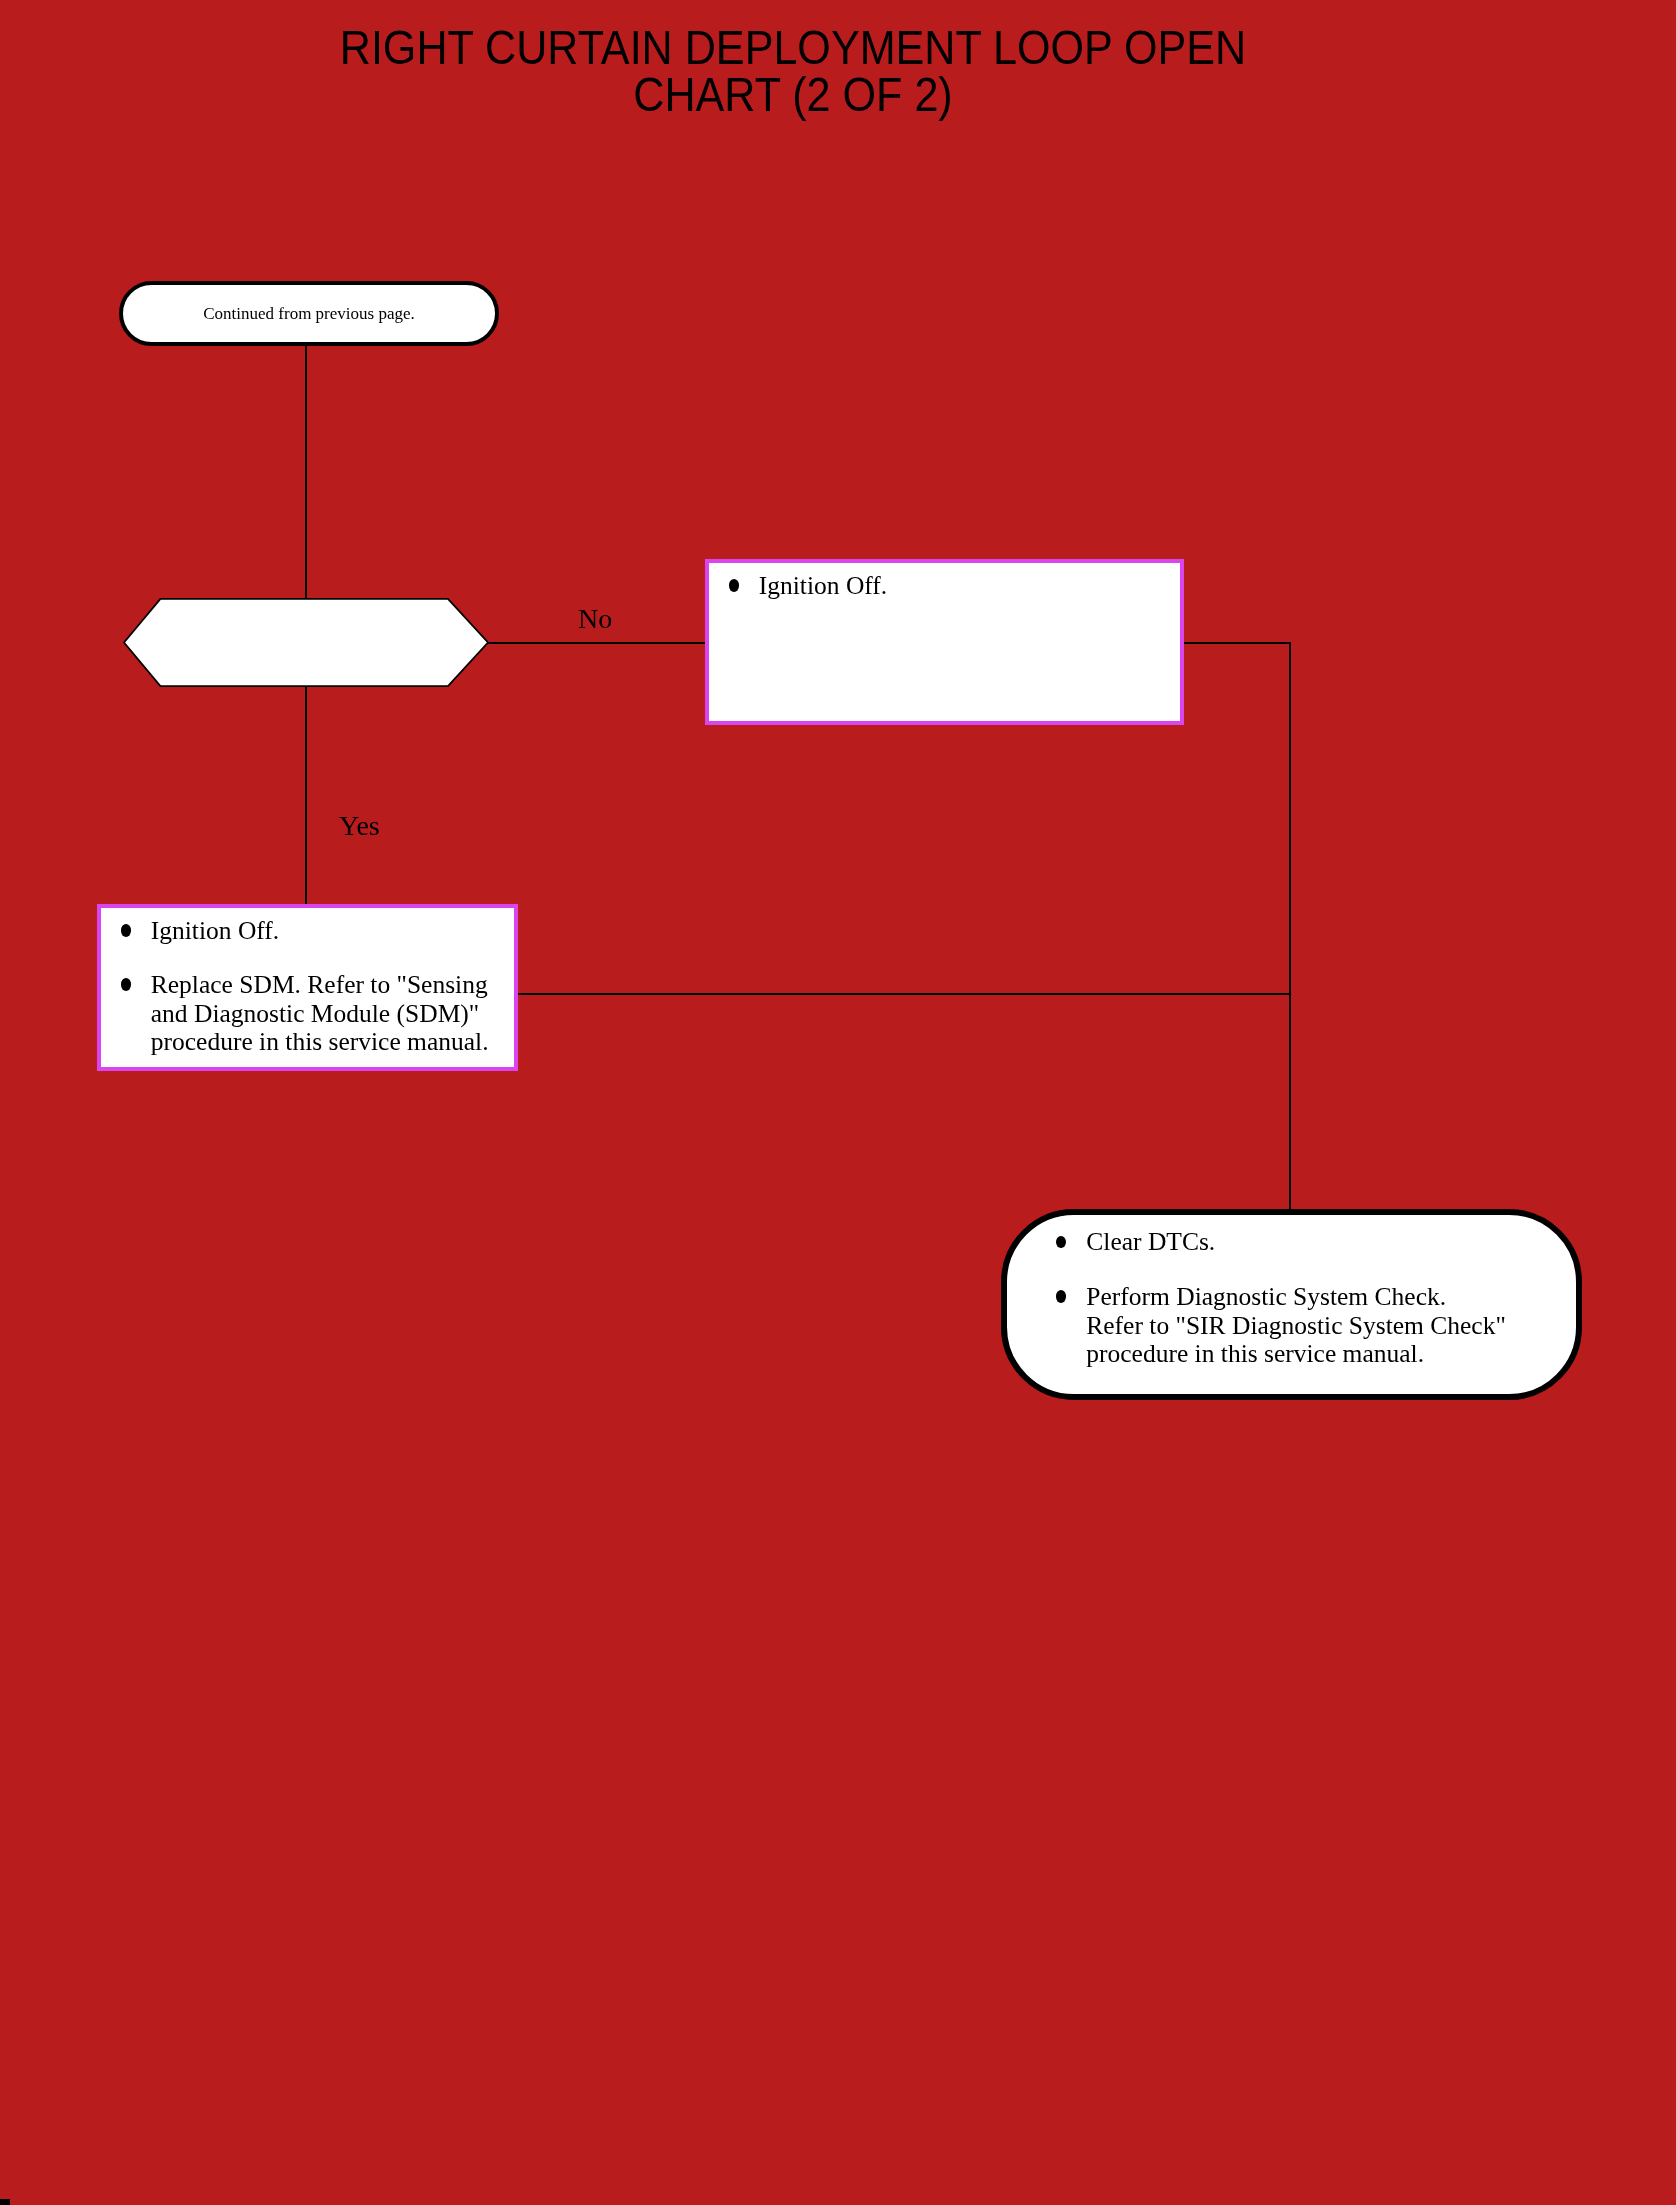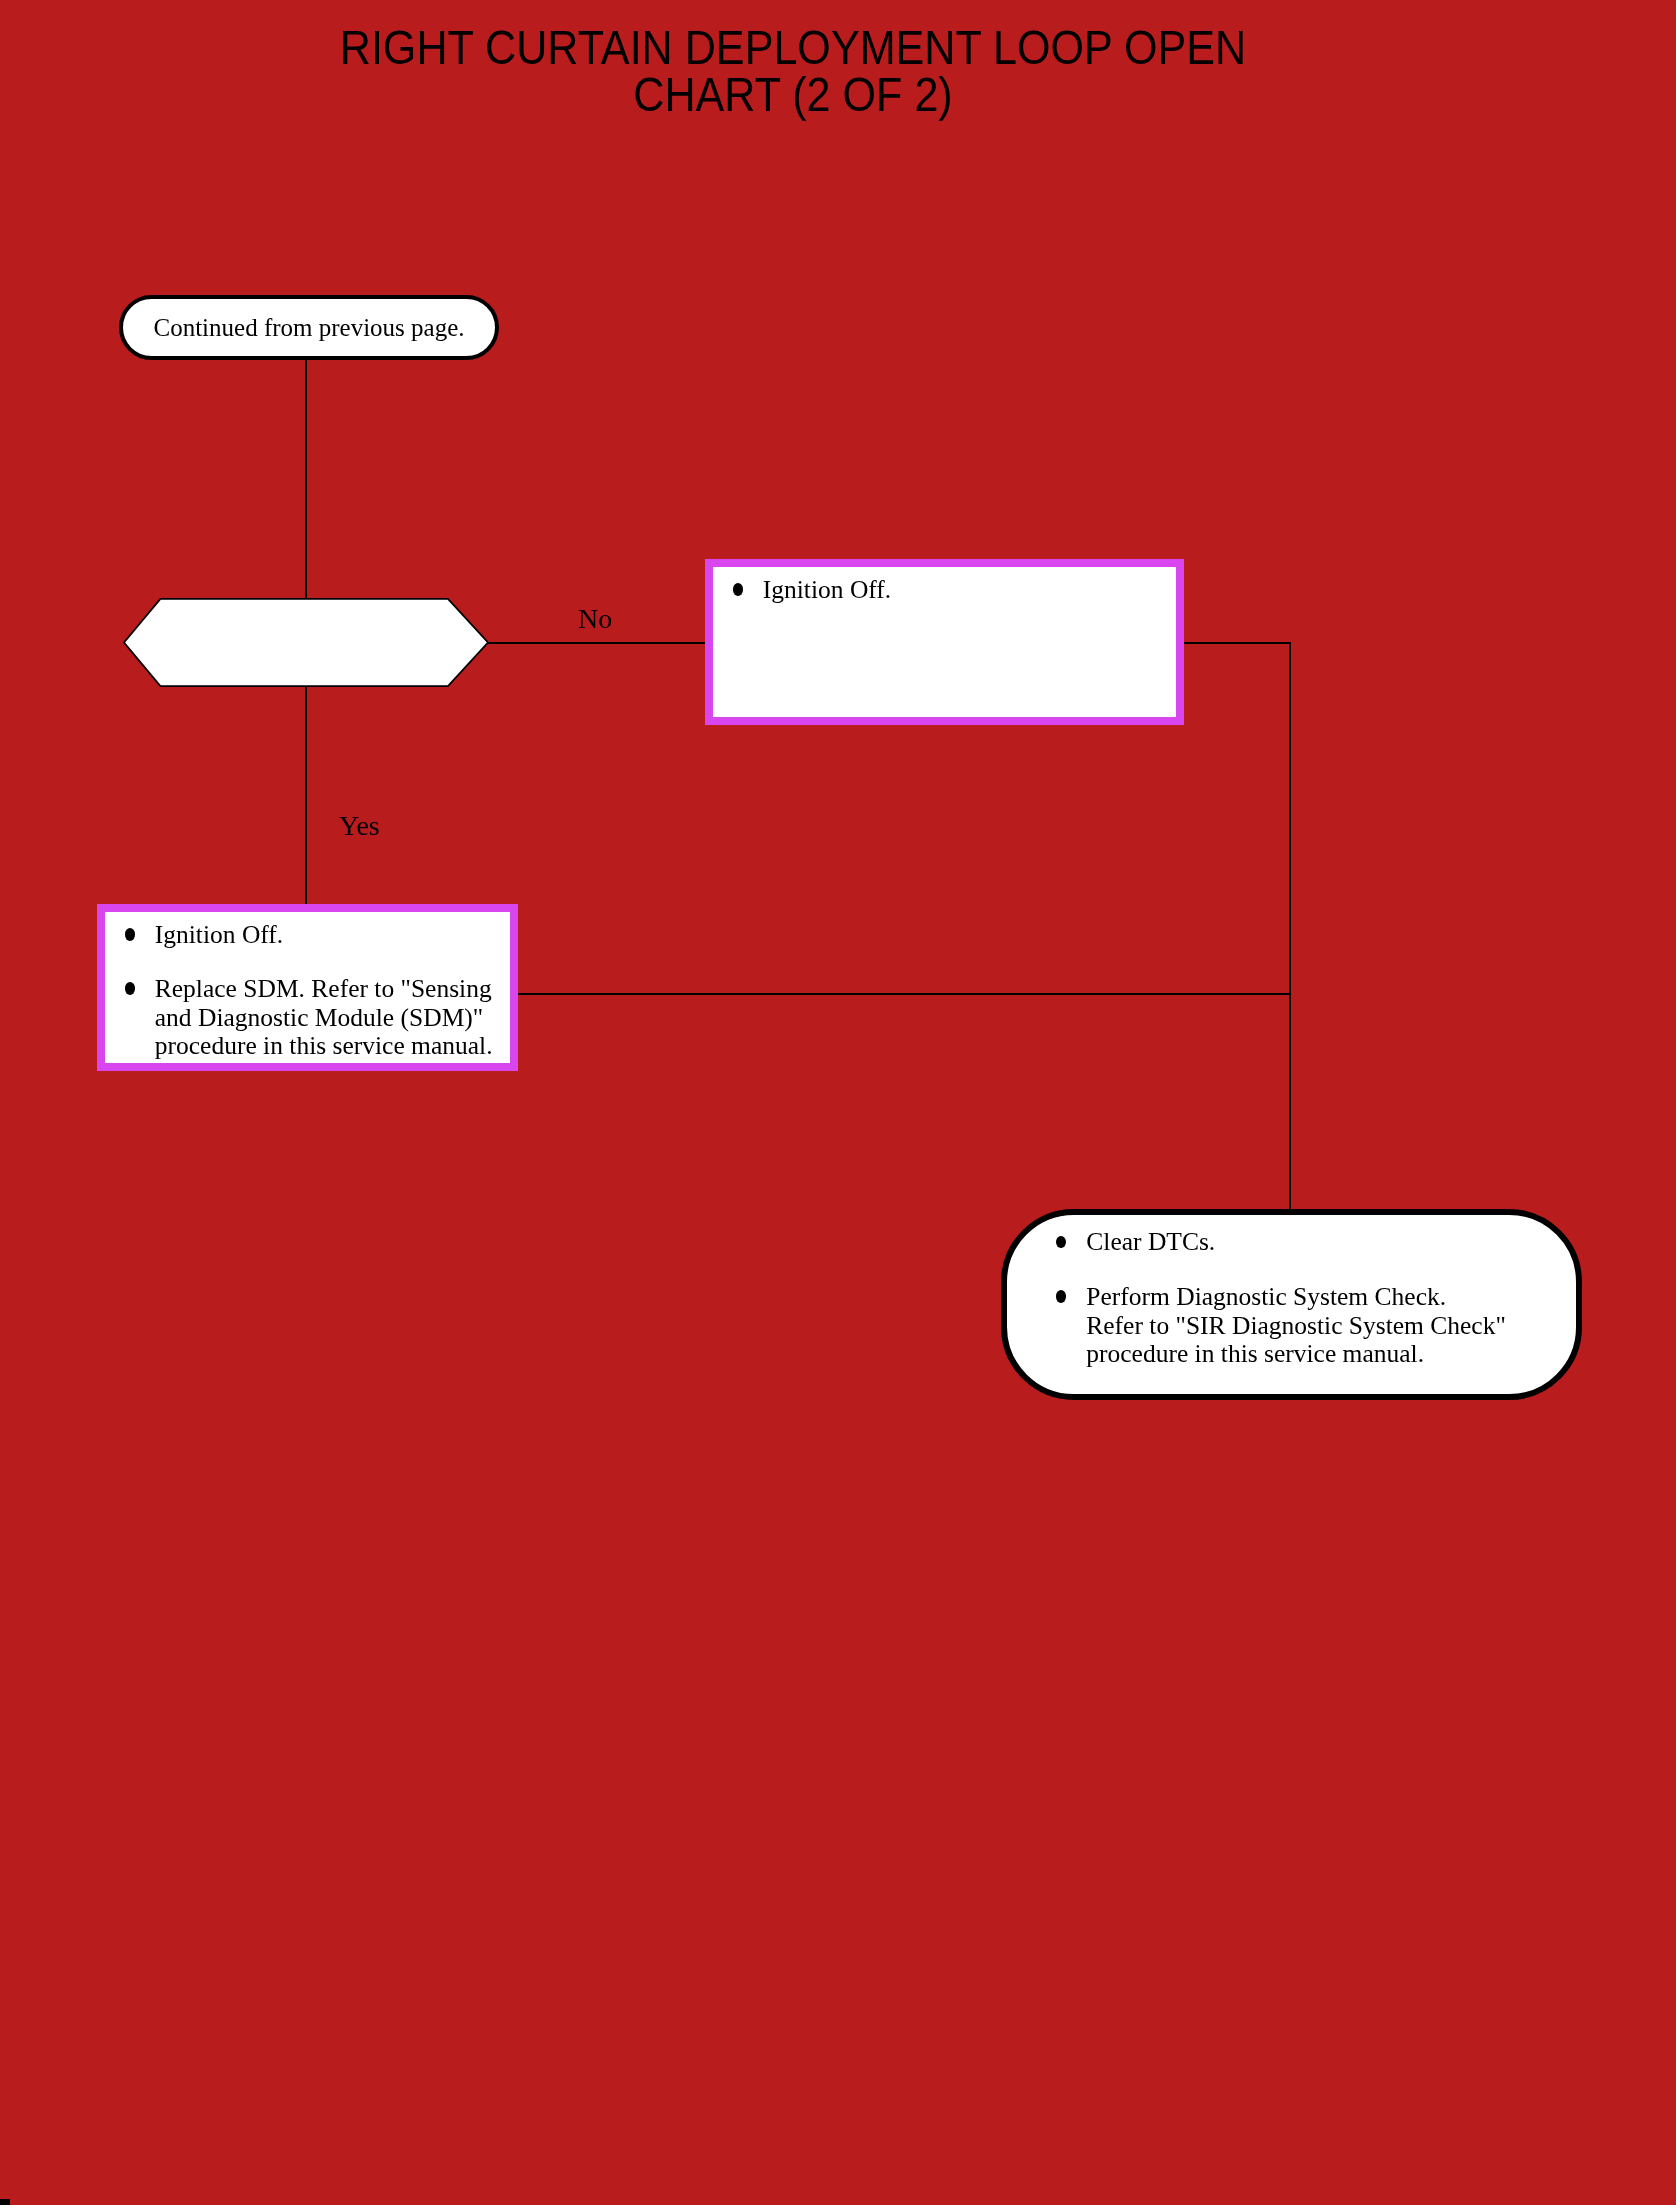--- a/index.html
+++ b/index.html
@@ -34,27 +34,27 @@
   .l-start-decision { left: 305px; top: 346px; width: 1.8px; height: 252px; }
   .l-no            { left: 488px;  top: 642px; width: 218px; height: 1.8px; }
   .l-yes           { left: 305px;  top: 687px; width: 1.8px;  height: 219px; }
   .l-nobox-right   { left: 1183px; top: 642px; width: 108px; height: 1.8px; }
   .l-right-down    { left: 1289px; top: 642px; width: 1.8px;  height: 568px; }
   .l-yesbox-right  { left: 517px;  top: 993px; width: 774px; height: 1.8px; }
 
   
   .pill-start {
     position: absolute;
-    left: 119px; top: 295px;
+    left: 119px; top: 281px;
     width: 380px; height: 65px;
     border: 4.9px solid #000000;
     border-radius: 35px;
     box-sizing: border-box;
     display: flex; align-items: center; justify-content: center;
-    font-size: 25px;
+    font-size: 17px;
     background: #ffffff;
   }
 
   
   .hex-svg { position: absolute; left: 122px; top: 597px; width: 368px; height: 91px; }
   .hex-text {
     position: absolute;
     left: 160px; top: 613px;
     width: 304px;
     font-size: 25.5px;
@@ -62,21 +62,21 @@
     white-space: pre-line;
   }
 
   .edge-label { position: absolute; font-size: 28px; line-height: 28px; }
   .edge-label.no  { left: 578px; top: 605px; }
   .edge-label.yes { left: 339px; top: 812px; }
 
   
   .action-box {
     position: absolute;
-    border: 8px solid #d946ef;
+    border: 4px solid #d946ef;
     box-sizing: border-box;
     background: #ffffff;
   }
   .box-no  { left: 705px; top: 559px;  width: 479px; height: 166px; padding: 8.5px 8.5px 0 19.5px; }
   .box-yes { left: 97px;  top: 904px; width: 421px; height: 167px; padding: 8.5px 6px 0 19.5px; }
 
   
   .pill-end {
     position: absolute;
     left: 1001px; top: 1209px;

